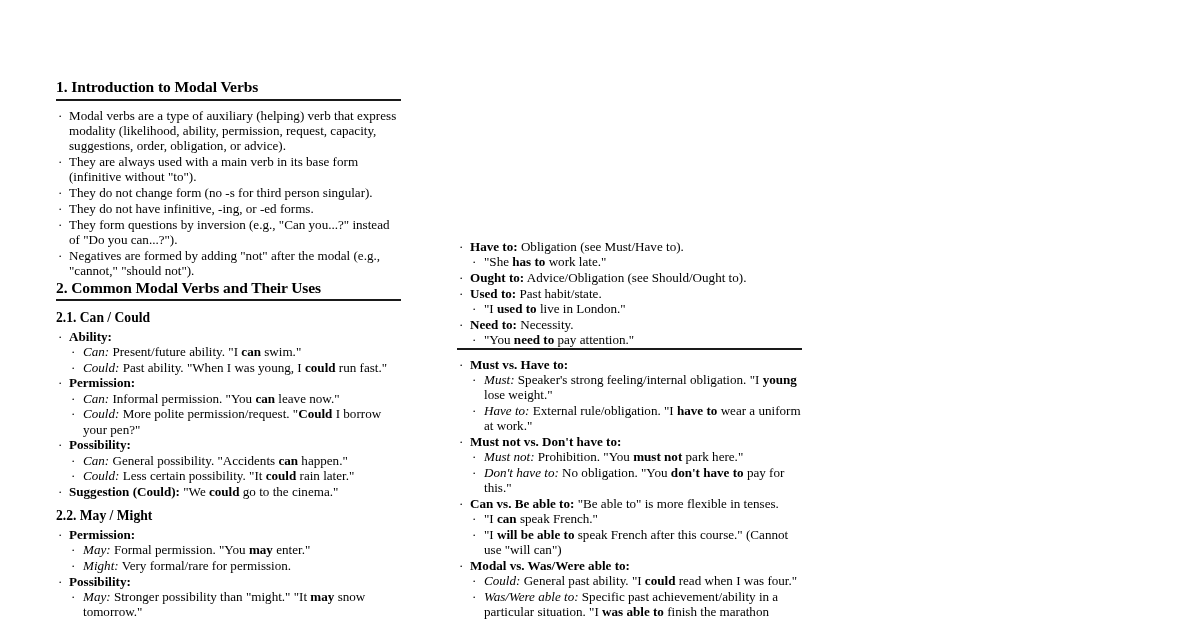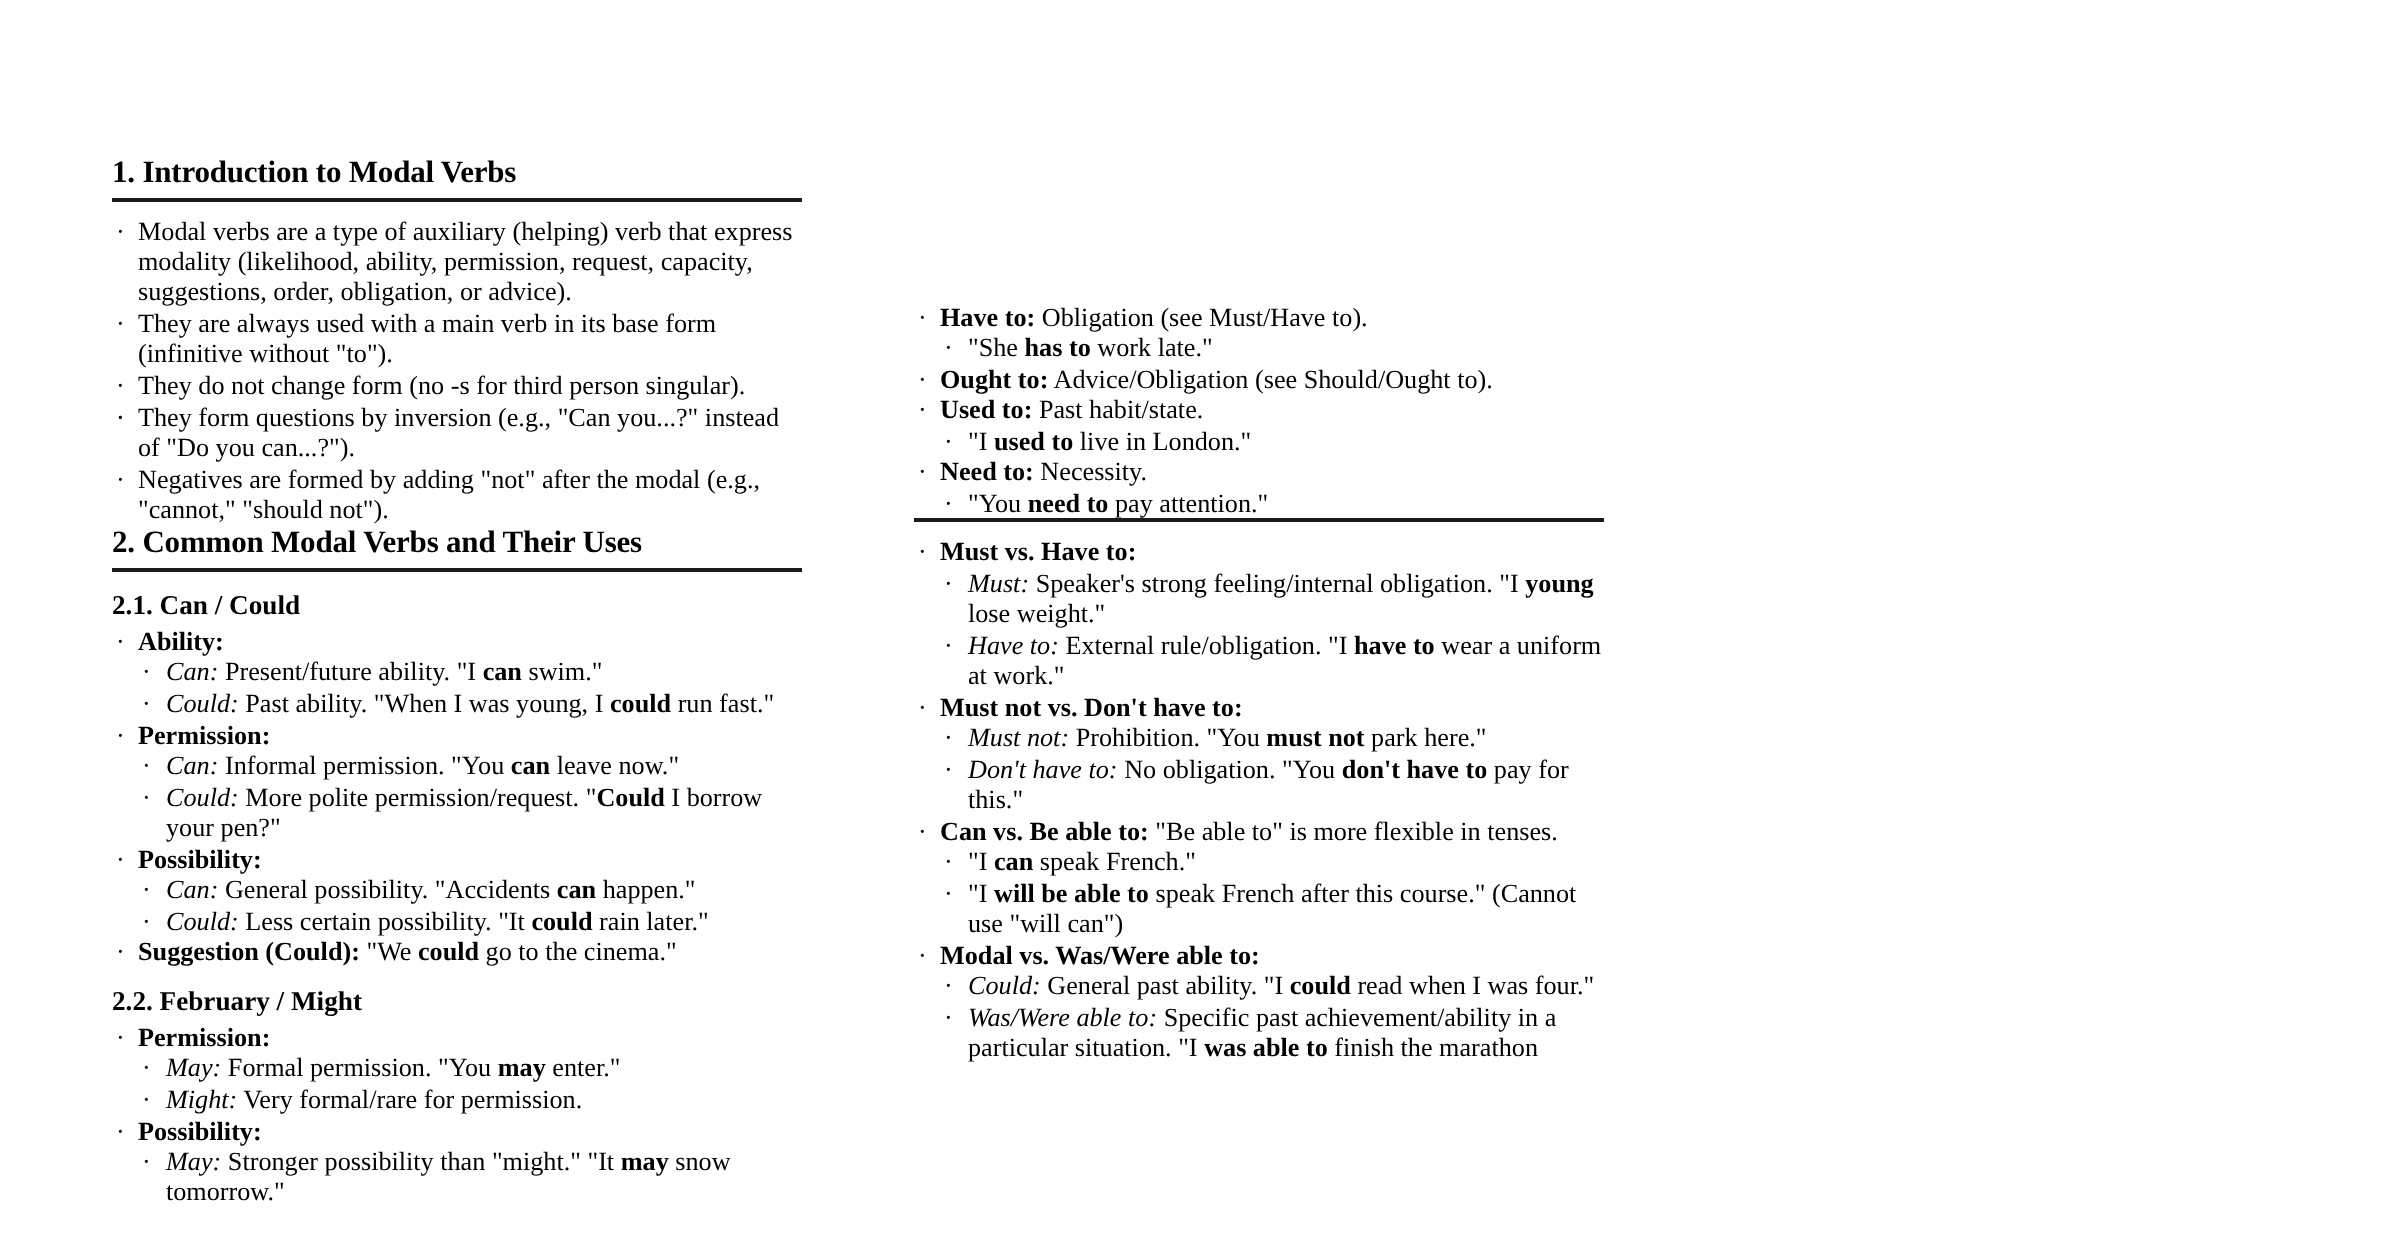--- a/index.html
+++ b/index.html
@@ -20,21 +20,21 @@
     height: 626px;
     overflow: hidden;
   }
   .columns {
     position: absolute;
     top: 78px;
     left: 56px;
     width: 712px;
     display: flex;
     gap: 56px;
-    align-items: center;
+    align-items: flex-end;
   }
   .col {
     width: 345px;
     flex: 0 0 345px;
   }
 
   
   h2.section-heading {
     font-size: 15.5px;
     font-weight: bold;
@@ -110,21 +110,21 @@
 
 <div class="page">
   <div class="columns" id="columns-root">
       <div class="col">
         <h2 class="section-heading">1. Introduction to Modal Verbs</h2>
         <hr class="heading-rule">
         <ul class="level1">
           <li><span class="bullet">·</span><span class="txt"><span>Modal verbs are a type of auxiliary (helping) verb that express modality (likelihood, ability, permission, request, capacity, suggestions, order, obligation, or advice).</span></span></li>
           <li><span class="bullet">·</span><span class="txt"><span>They are always used with a main verb in its base form (infinitive without "to").</span></span></li>
           <li><span class="bullet">·</span><span class="txt"><span>They do not change form (no -s for third person singular).</span></span></li>
-          <li><span class="bullet">·</span></li>
+          <li><span class="bullet">·</span><span class="txt"><span>They do not have infinitive, -ing, or -ed forms.</span></span></li>
           <li><span class="bullet">·</span><span class="txt"><span>They form questions by inversion (e.g., "Can you...?" instead of "Do you can...?").</span></span></li>
           <li><span class="bullet">·</span><span class="txt"><span>Negatives are formed by adding "not" after the modal (e.g., "cannot," "should not").</span></span></li>
         </ul>
         <h2 class="section-heading">2. Common Modal Verbs and Their Uses</h2>
         <hr class="heading-rule">
         <h3 class="sub-heading">2.1. Can / Could</h3>
         <ul class="level1">
           <li><span class="bullet">·</span><span class="txt"><b>Ability:</b></span><ul class="level2">
               <li><span class="bullet">·</span><span class="txt"><i>Can:</i><span> Present/future ability. "I </span><b>can</b><span> swim."</span></span></li>
               <li><span class="bullet">·</span><span class="txt"><i>Could:</i><span> Past ability. "When I was young, I </span><b>could</b><span> run fast."</span></span></li>
@@ -132,21 +132,21 @@
           <li><span class="bullet">·</span><span class="txt"><b>Permission:</b></span><ul class="level2">
               <li><span class="bullet">·</span><span class="txt"><i>Can:</i><span> Informal permission. "You </span><b>can</b><span> leave now."</span></span></li>
               <li><span class="bullet">·</span><span class="txt"><i>Could:</i><span> More polite permission/request. "</span><b>Could</b><span> I borrow your pen?"</span></span></li>
             </ul></li>
           <li><span class="bullet">·</span><span class="txt"><b>Possibility:</b></span><ul class="level2">
               <li><span class="bullet">·</span><span class="txt"><i>Can:</i><span> General possibility. "Accidents </span><b>can</b><span> happen."</span></span></li>
               <li><span class="bullet">·</span><span class="txt"><i>Could:</i><span> Less certain possibility. "It </span><b>could</b><span> rain later."</span></span></li>
             </ul></li>
           <li><span class="bullet">·</span><span class="txt"><b>Suggestion (Could):</b><span> "We </span><b>could</b><span> go to the cinema."</span></span></li>
         </ul>
-        <h3 class="sub-heading">2.2. February / Might</h3>
+        <h3 class="sub-heading">2.2. May / Might</h3>
         <ul class="level1">
           <li><span class="bullet">·</span><span class="txt"><b>Permission:</b></span><ul class="level2">
               <li><span class="bullet">·</span><span class="txt"><i>May:</i><span> Formal permission. "You </span><b>may</b><span> enter."</span></span></li>
               <li><span class="bullet">·</span><span class="txt"><i>Might:</i><span> Very formal/rare for permission.</span></span></li>
             </ul></li>
           <li><span class="bullet">·</span><span class="txt"><b>Possibility:</b></span><ul class="level2">
               <li><span class="bullet">·</span><span class="txt"><i>May:</i><span> Stronger possibility than "might." "It </span><b>may</b><span> snow tomorrow."</span></span></li>
             </ul></li>
         </ul>
       </div>

